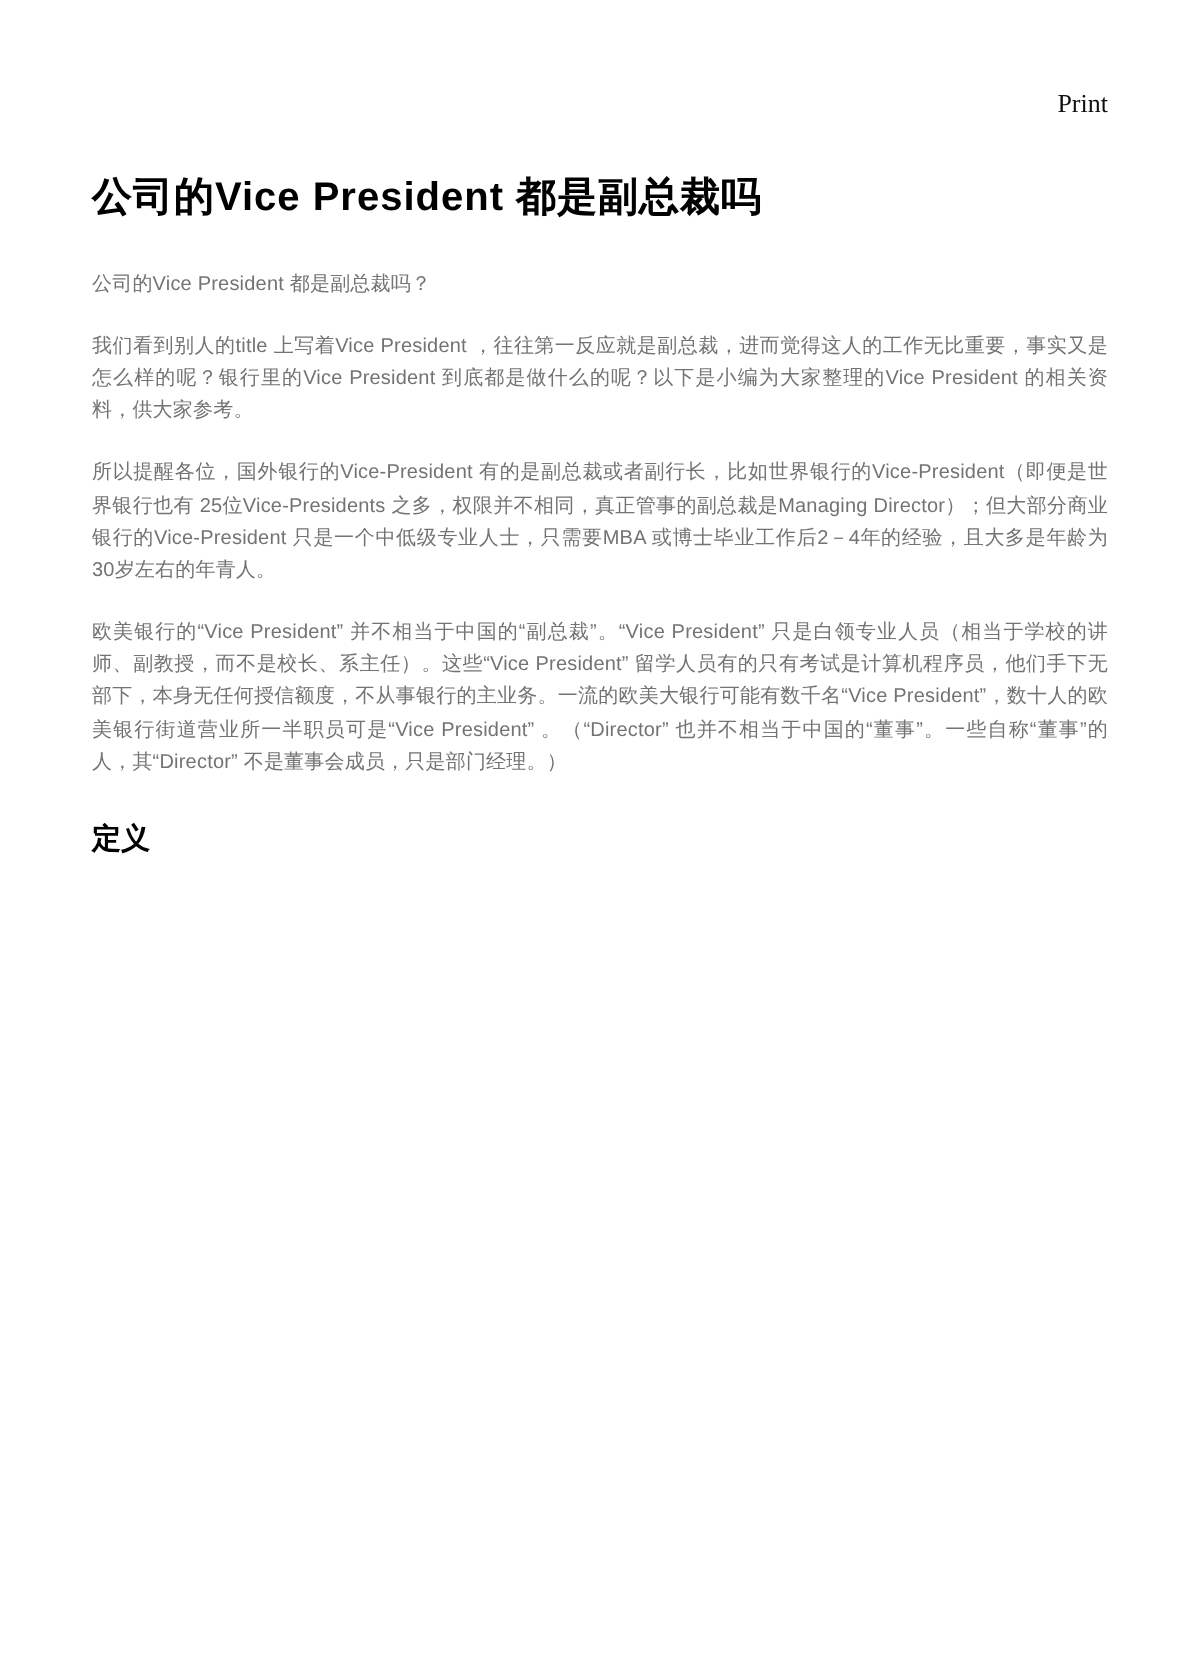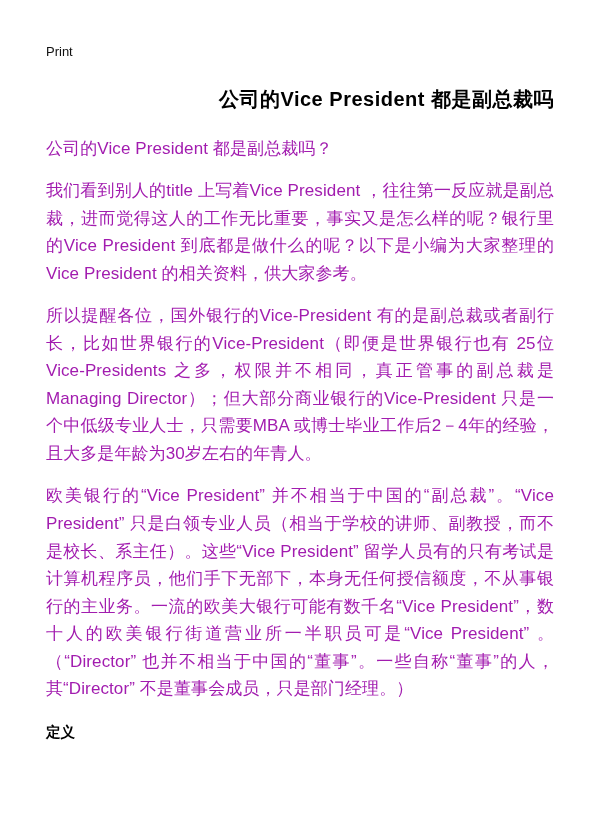--- a/index.html
+++ b/index.html
@@ -15,43 +15,44 @@
     color: #000000;
   }
   .page {
     width: 600px;
     height: 828px;
     box-sizing: border-box;
     padding: 44px 46px 0 46px;
     position: relative;
   }
   .print-label {
-    font-family: Liberation Sans, sans-serif;
+    font-family: Liberation Serif, serif;
     font-size: 13px;
     color: #111;
     margin: 0 0 26px 0;
     line-height: 1.2;
+    text-align: right;
   }
   h1.doc-title {
     font-family: "Liberation Sans", "DejaVu Sans", sans-serif;
     font-size: 20px;
     font-weight: bold;
-    text-align: right;
+    text-align: left;
     letter-spacing: 0.5px;
     margin: 0 0 22px 0;
     line-height: 1.35;
     color: #000;
   }
   p.para {
     font-family: "Liberation Sans", "DejaVu Sans", sans-serif;
-    font-size: 17px;
+    font-size: 10px;
     line-height: 1.62;
     margin: 0 0 15px 0;
     text-align: justify;
-    color: #a21caf;
+    color: #737373;
     letter-spacing: 0.1px;
   }
   h2.section-heading {
     font-family: "Liberation Sans", "DejaVu Sans", sans-serif;
     font-size: 14.5px;
     font-weight: bold;
     margin: 20px 0 13px 0;
     color: #000;
   }
 </style>

